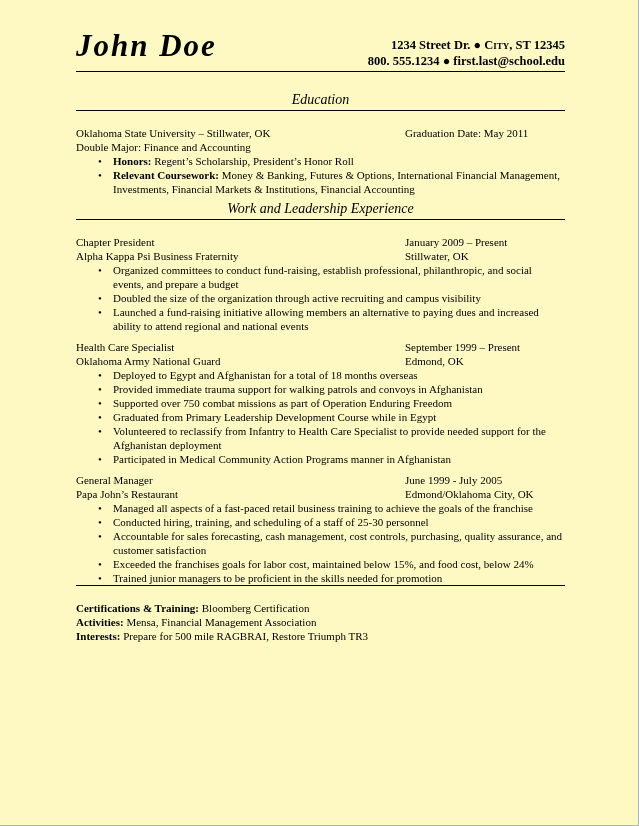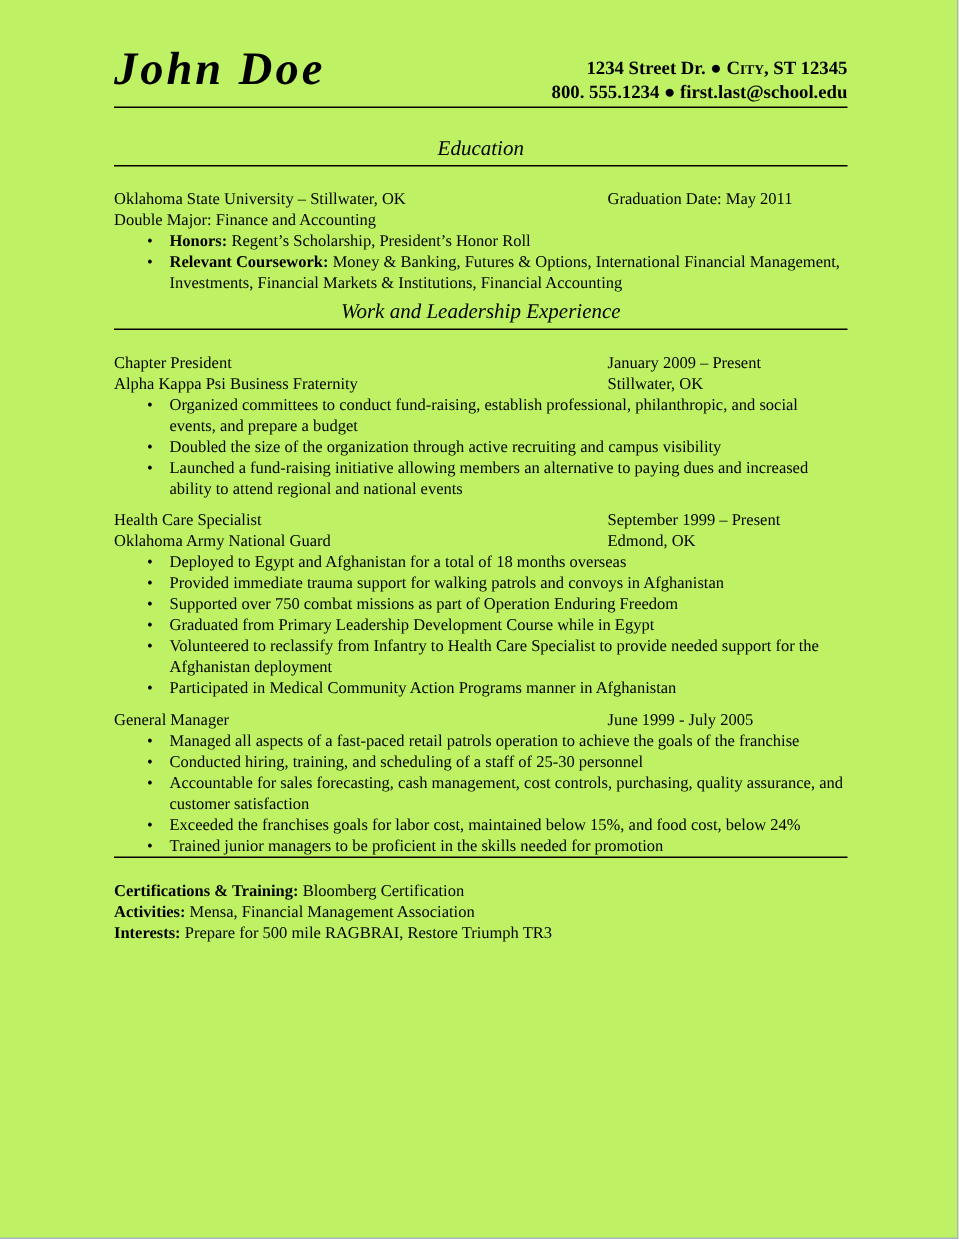--- a/index.html
+++ b/index.html
@@ -1,20 +1,20 @@
 <!DOCTYPE html>
 <html><head>
 <meta charset="utf-8">
 <style>
   html, body { margin: 0; padding: 0; background: #ffffff; }
   .page {
     width: 639px;
     height: 826px;
     box-sizing: border-box;
-    background: #bef264;
+    background: #fef9c3;
     border-right: 1px solid #a7b3be;
     border-bottom: 1px solid #a7b3be;
     font-family: "Liberation Serif", "DejaVu Serif", serif;
     color: #000000;
     overflow: hidden;
   }
   .content { width: 489px; margin-left: 76px; }
 
   
   .header { position: relative; height: 71px; }
@@ -129,22 +129,26 @@
             <li>Volunteered to reclassify from Infantry to Health Care Specialist to provide needed support for the Afghanistan deployment</li>
             <li>Participated in Medical Community Action Programs manner in Afghanistan</li>
           </ul>
         </article>
 
         <article class="job">
           <div class="row">
             <span>General Manager</span>
             <span class="right">June 1999 - July 2005</span>
           </div>
+          <div class="row">
+            <span>Papa John’s Restaurant</span>
+            <span class="right">Edmond/Oklahoma City, OK</span>
+          </div>
           <ul class="bullets">
-            <li>Managed all aspects of a fast-paced retail patrols operation to achieve the goals of the franchise</li>
+            <li>Managed all aspects of a fast-paced retail business training to achieve the goals of the franchise</li>
             <li>Conducted hiring, training, and scheduling of a staff of 25-30 personnel</li>
             <li>Accountable for sales forecasting, cash management, cost controls, purchasing, quality assurance, and customer satisfaction</li>
             <li>Exceeded the franchises goals for labor cost, maintained below 15%, and food cost, below 24%</li>
             <li>Trained junior managers to be proficient in the skills needed for promotion</li>
           </ul>
         </article>
 
       </div>
     </section>
 

